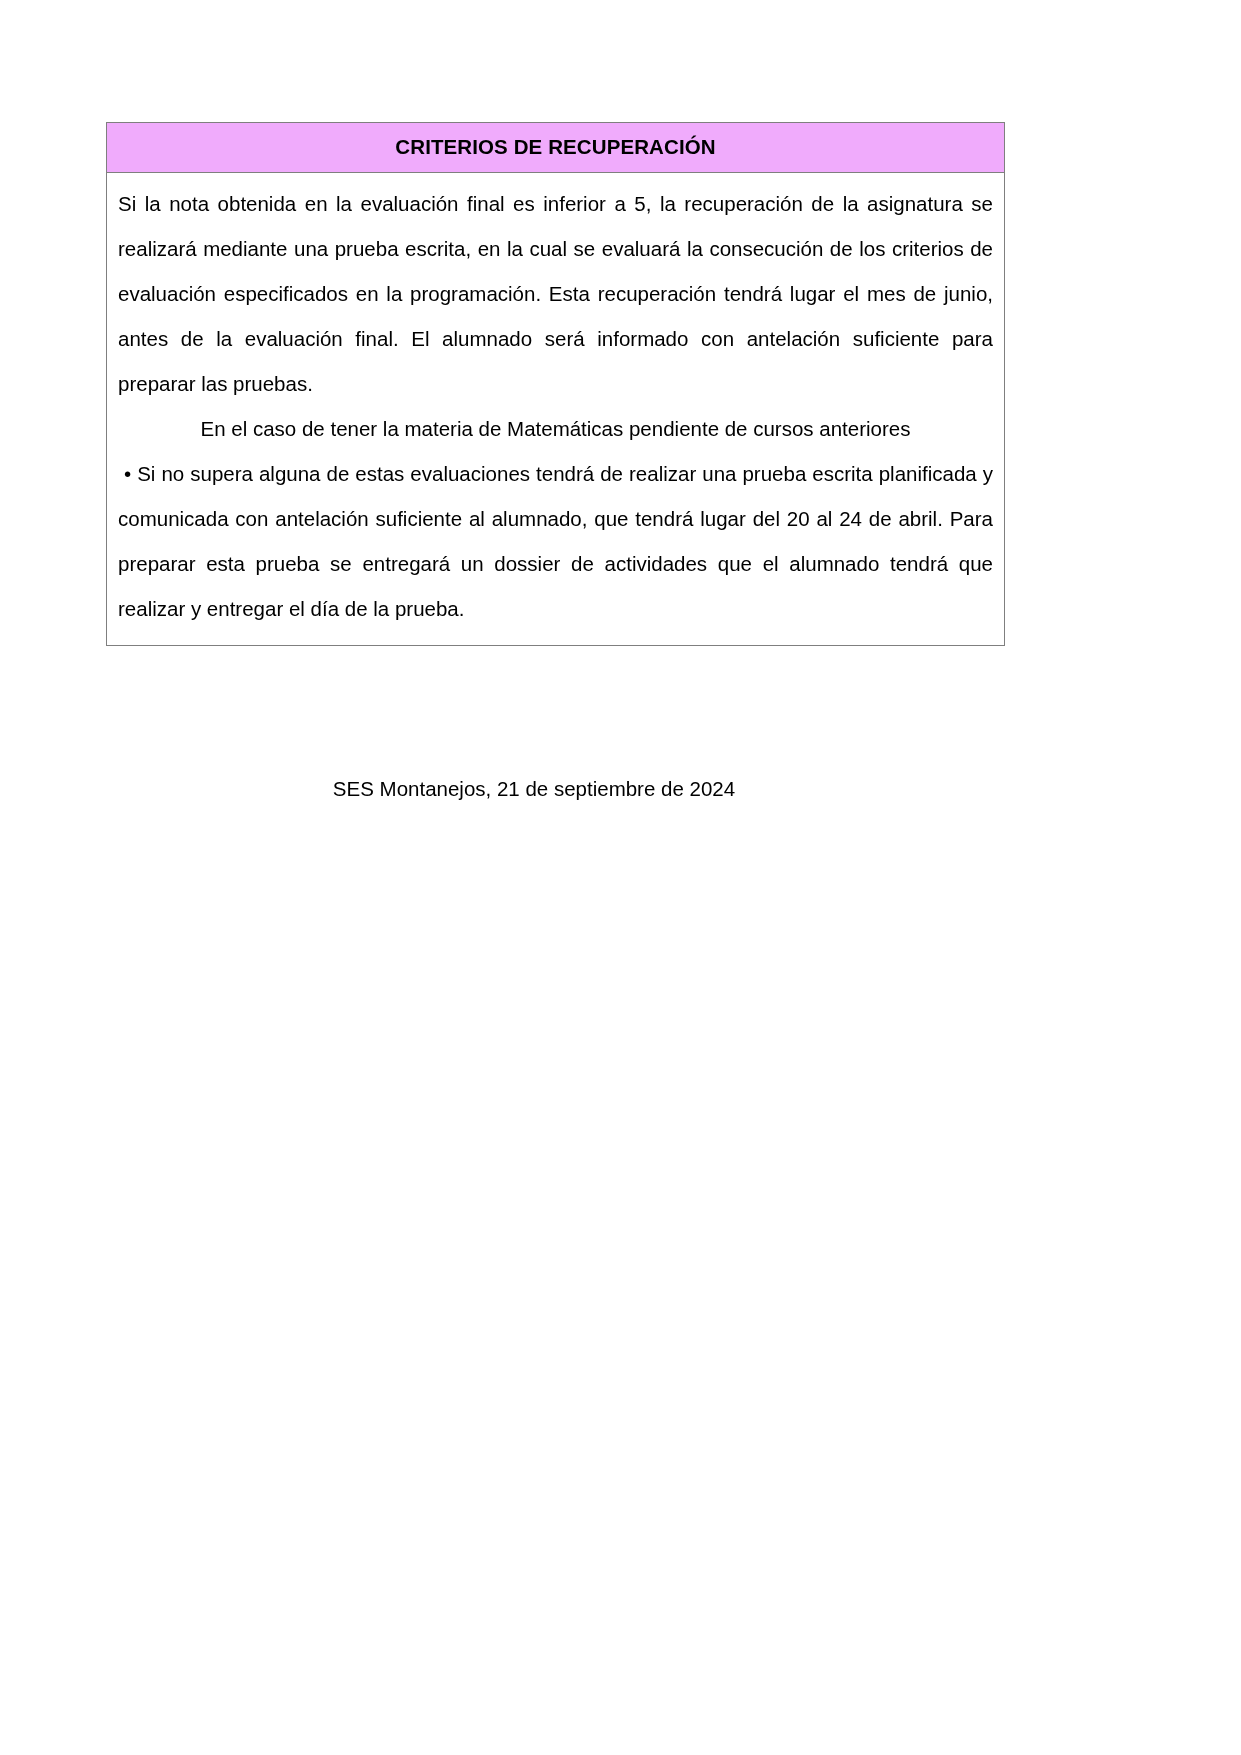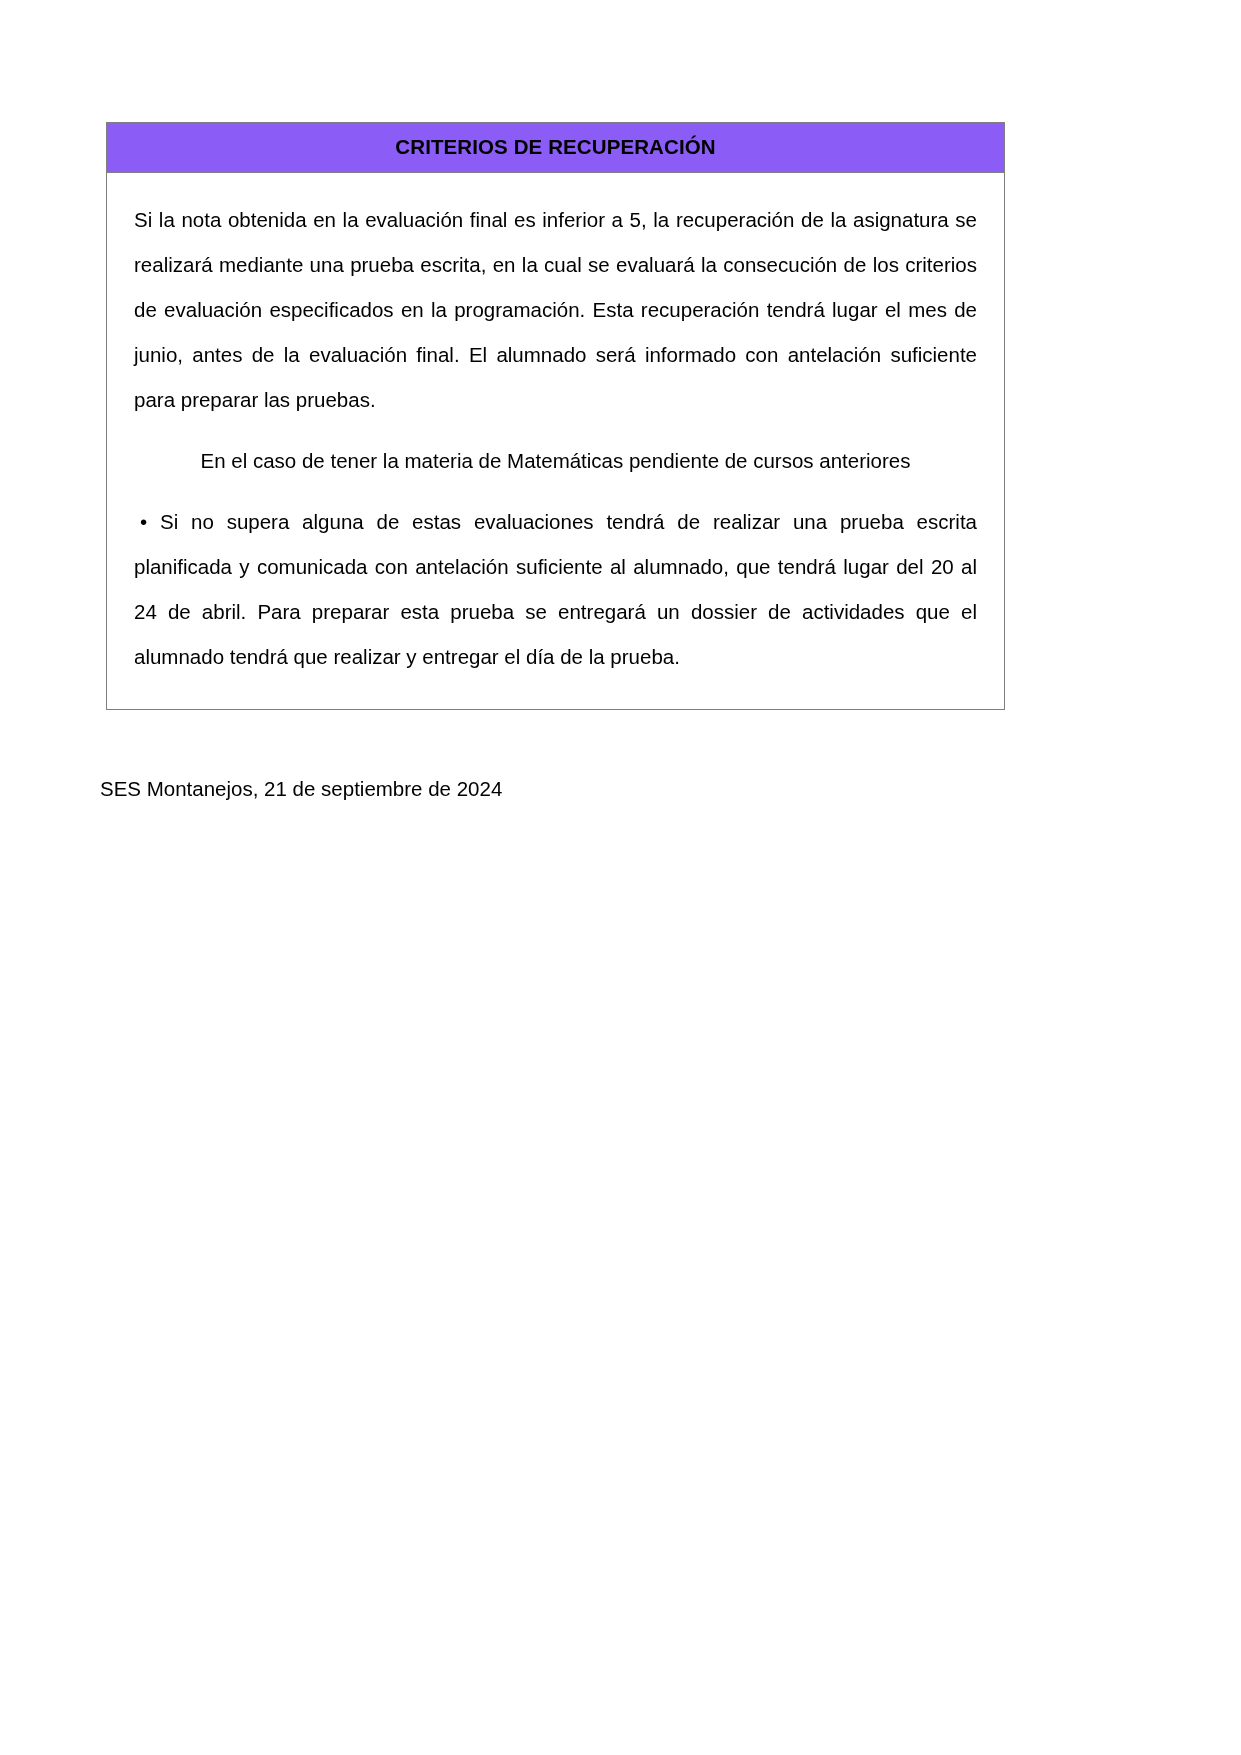--- a/index.html
+++ b/index.html
@@ -30,39 +30,39 @@
     left: 106px;
     top: 122px;
     width: 899px;
     border: 1px solid #7f7f7f;
     border-collapse: collapse;
     box-sizing: border-box;
     background: #ffffff;
   }
 
   .criteria-header {
-    background: #8b5cf6;
+    background: #f0abfc;
     border-bottom: 1px solid #7f7f7f;
     text-align: center;
     font-size: 20.5px;
     font-weight: bold;
     letter-spacing: 0.1px;
     padding: 12px 8px 13px 8px;
     box-sizing: border-box;
   }
 
   .criteria-body {
     padding: 8px 11px 14px 11px;
     box-sizing: border-box;
   }
 
   .para {
     font-size: 20.5px;
     line-height: 45px;
-    margin: 16px;
+    margin: 0;
     text-align: justify;
     text-justify: inter-word;
     hyphens: none;
   }
 
   
   .para.no-justify {
     text-align: center;
   }
 
@@ -70,24 +70,24 @@
     margin-top: 0;
   }
 
   .bullet-para {
     text-indent: 6px;
   }
 
   
   .signature {
     position: absolute;
-    left: 100px;
+    left: 110px;
     top: 772px;
     width: 848px;
-    text-align: left;
+    text-align: center;
     font-size: 20.5px;
     line-height: 34px;
   }
   .signature div {
     white-space: nowrap;
   }
 </style>
 </head>
 <body>
 

